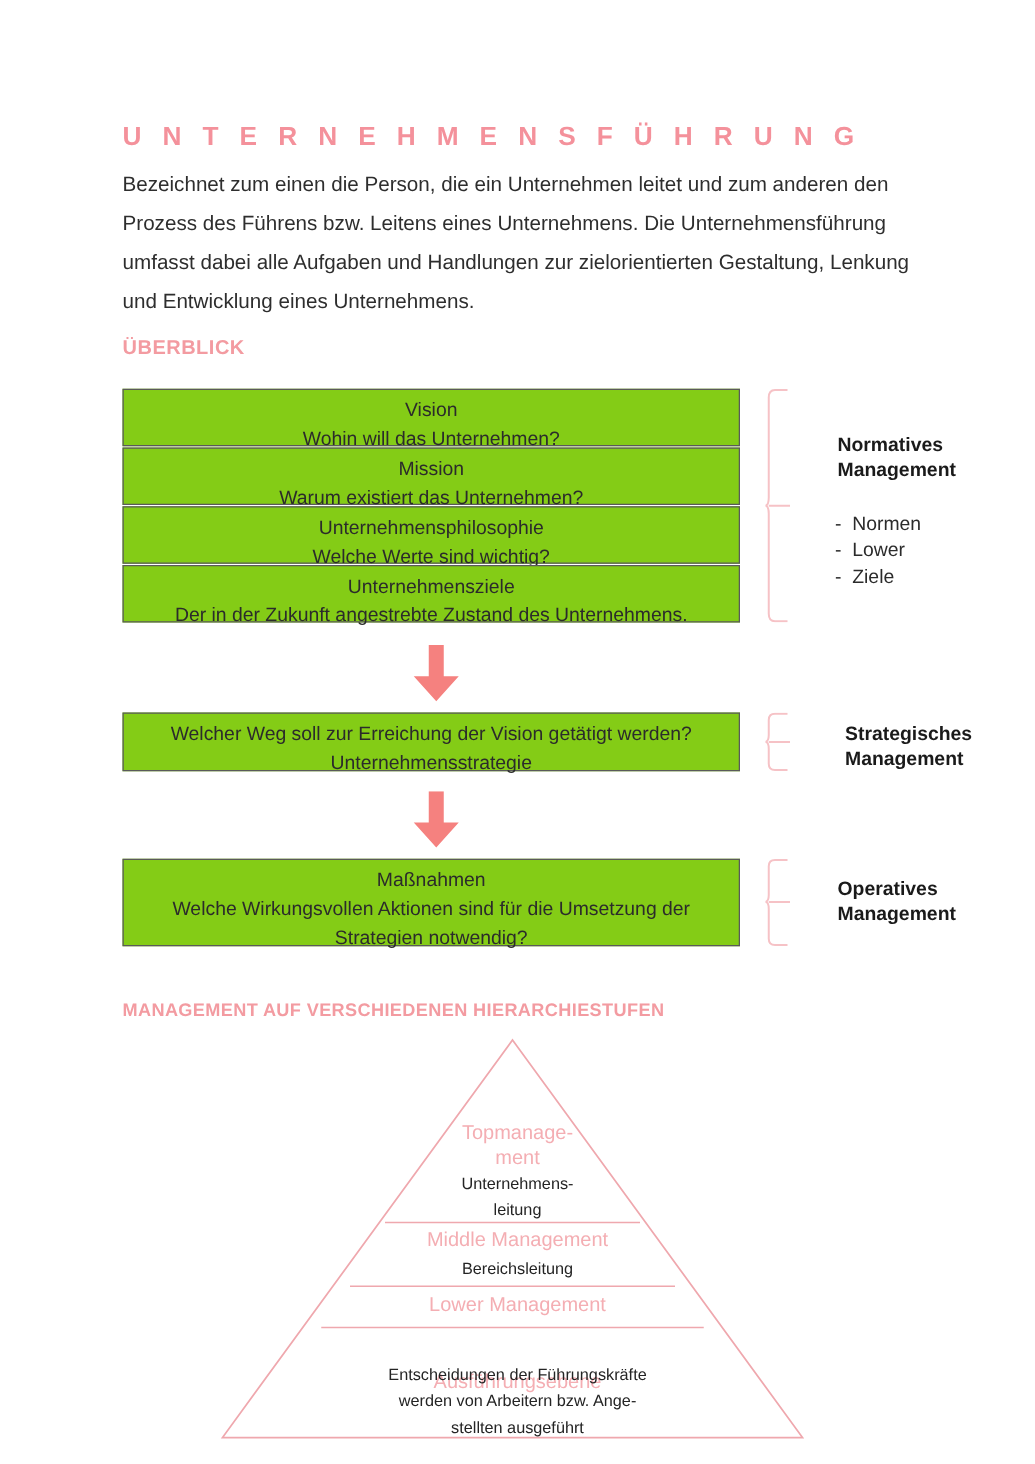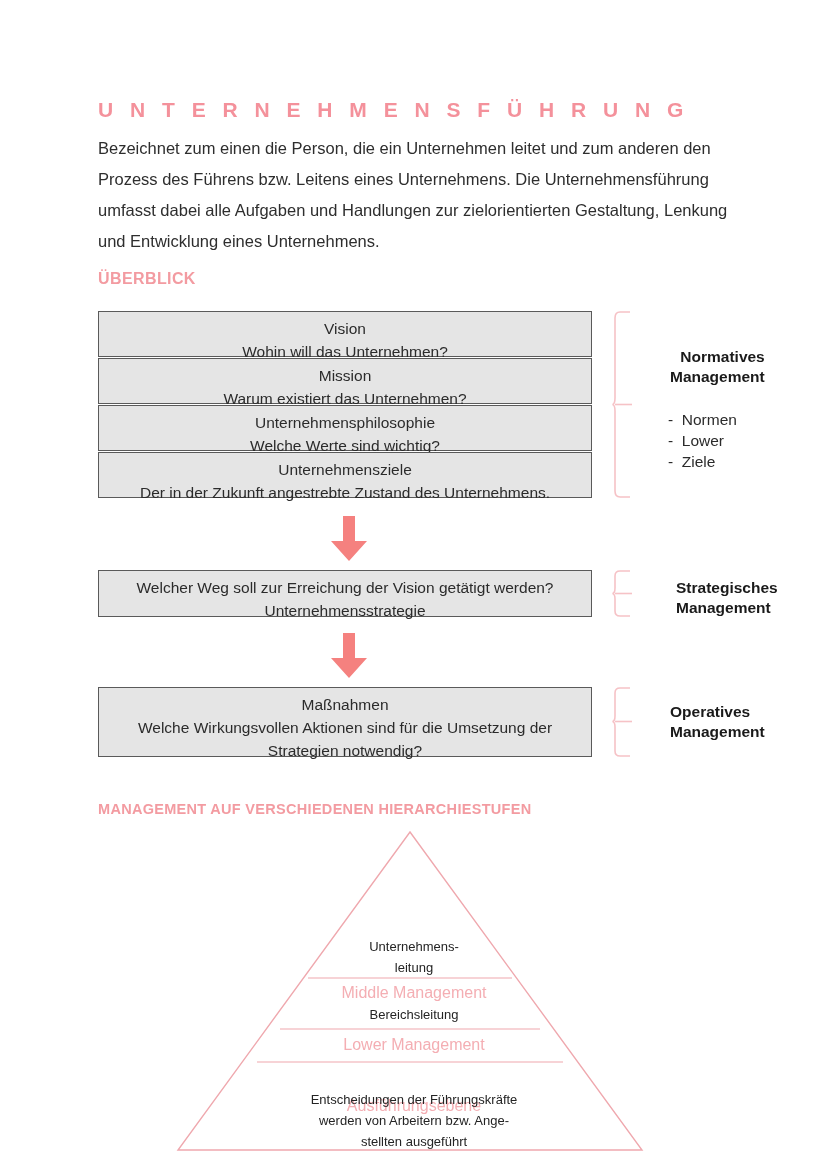--- a/index.html
+++ b/index.html
@@ -59,21 +59,21 @@
     letter-spacing: 0.3px;
   }
 
   
   .box {
     position: absolute;
     left: 98px;
     width: 494px;
     box-sizing: border-box;
     border: 1.4px solid #5a5a5a;
-    background: #e5e5e5;
+    background: #84cc16;
     text-align: center;
     font-size: 15.5px;
     line-height: 23px;
     color: #2b2b2b;
     padding: 5px 6px 6px 6px;
   }
   .box .ln { display: block; }
 
   #box-vision    { top: 311px; height: 46px; }
   #box-mission   { top: 358px; height: 46px; }
@@ -102,21 +102,21 @@
   #brace-operativ   { top: 687px;  width: 22px; height: 70px; }
 
   
   .side-label {
     position: absolute;
     font-weight: bold;
     font-size: 15.5px;
     line-height: 20px;
     color: #1a1a1a;
   }
-  #label-normativ  { left: 670px; top: 347px; text-align: right; }
+  #label-normativ  { left: 670px; top: 347px; }
   #label-strategie { left: 676px; top: 578px; }
   #label-operativ  { left: 670px; top: 702px; }
 
   .side-list {
     position: absolute;
     left: 668px;
     top: 409px;
     font-size: 15.5px;
     line-height: 21px;
     color: #2b2b2b;
@@ -239,20 +239,24 @@
 <div id="pyramid-wrap">
   <svg id="pyramid-svg" width="828" height="351" viewBox="0 0 828 351">
 
     <path d="M410 12 L642 330 L178 330 Z" fill="none" stroke="#EFA8AE" stroke-width="1.4"></path>
 
     <line x1="308" y1="158" x2="512" y2="158" stroke="#EFA8AE" stroke-width="1.2"></line>
     <line x1="280" y1="209" x2="540" y2="209" stroke="#EFA8AE" stroke-width="1.2"></line>
     <line x1="257" y1="242" x2="563" y2="242" stroke="#EFA8AE" stroke-width="1.2"></line>
   </svg>
 
+  <div class="pyr-text pyr-pink" id="pyr-top-label">
+    <span style="display:block;white-space:pre">Topmanage-
+ment</span>
+  </div>
   <div class="pyr-text pyr-dark" id="pyr-top-desc">
     <span style="display:block;white-space:pre">Unternehmens-
 leitung</span>
   </div>
 
   <div class="pyr-text pyr-pink" id="pyr-mid-label">Middle Management</div>
   <div class="pyr-text pyr-dark" id="pyr-mid-desc">Bereichsleitung</div>
 
   <div class="pyr-text pyr-pink" id="pyr-low-label">Lower Management</div>
 

